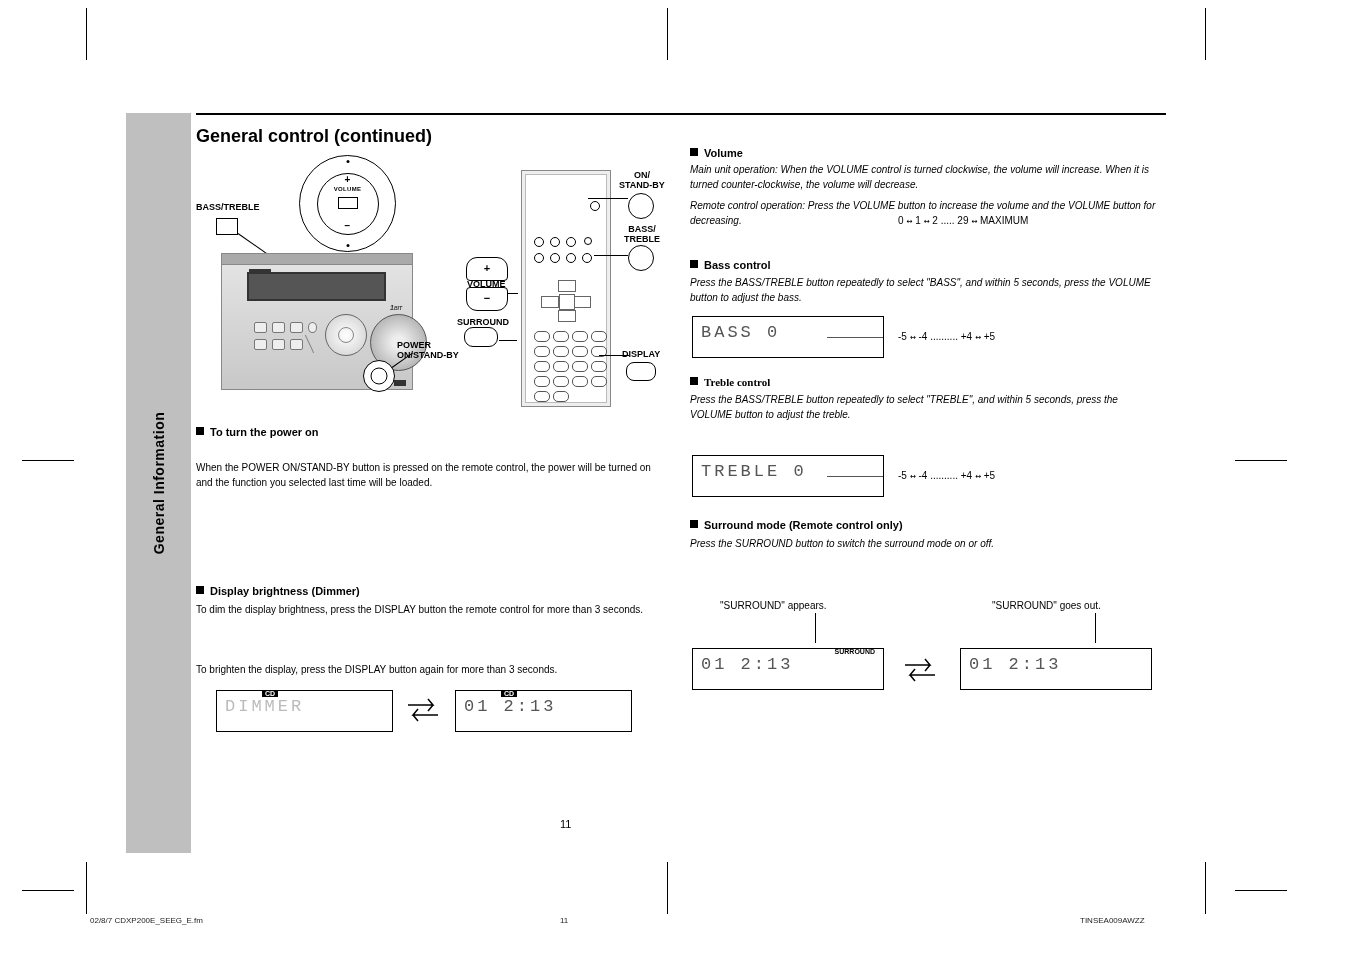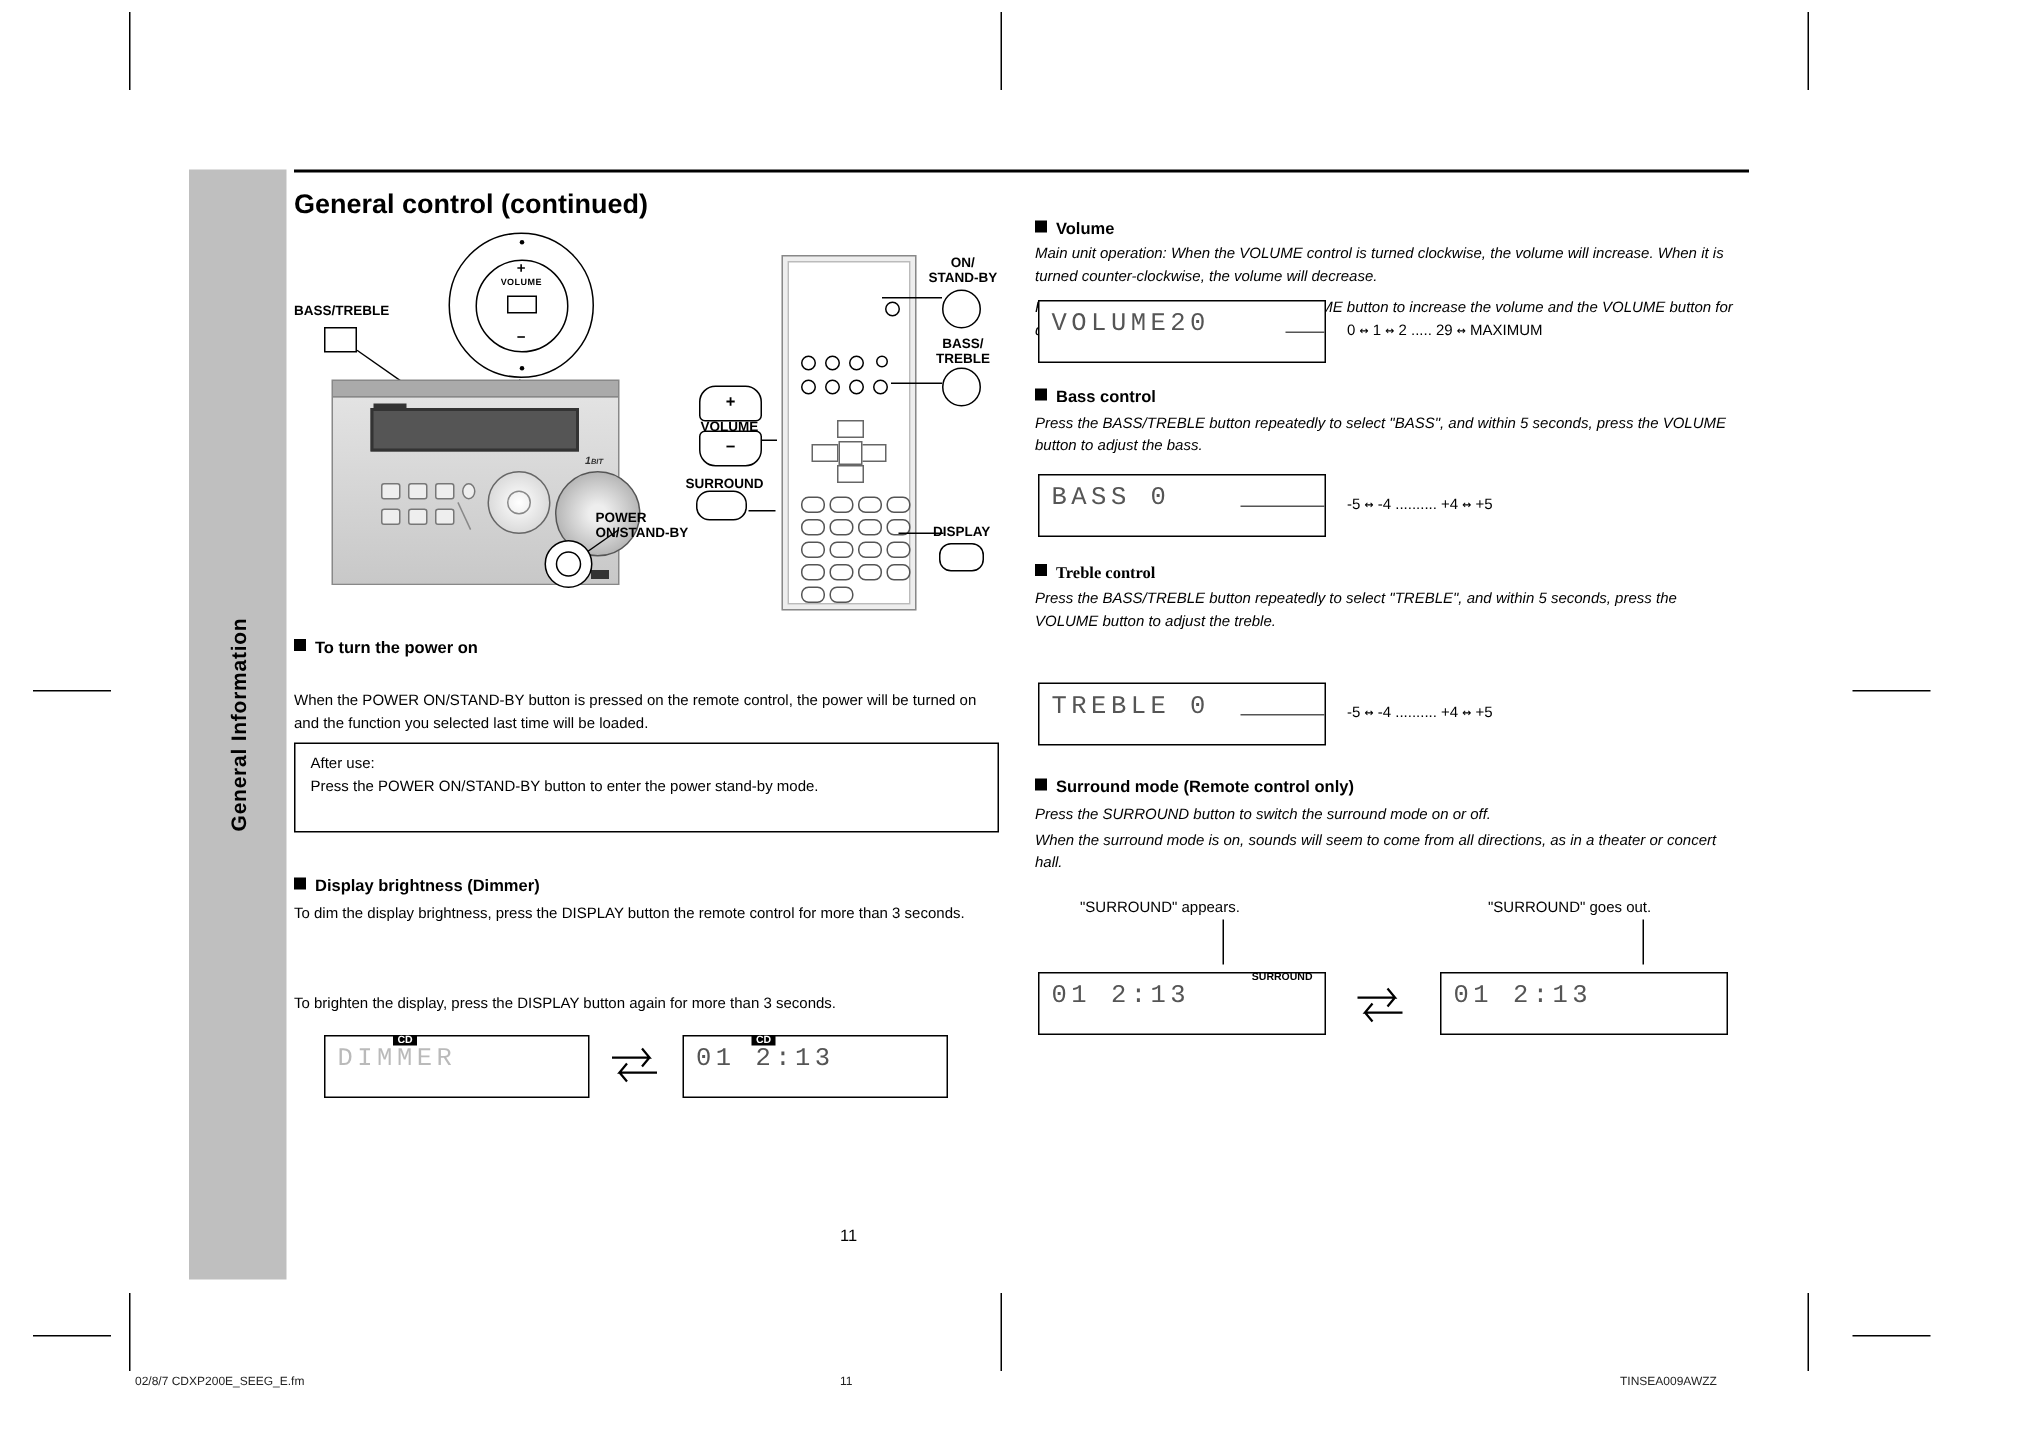--- a/index.html
+++ b/index.html
@@ -210,24 +210,20 @@
     <div class="label" style="left:271px; top:135px;">VOLUME</div>
     <div class="vol-rocker down">−</div>
 
     <div class="label" style="left:261px; top:173px;">SURROUND</div>
     <div class="surround-btn-img"></div>
   </div>
 
   <div class="block-heading left-col" style="top:426px;"><span class="square"></span><span>To turn the power on</span></div>
   <div class="body-text lc" style="top:455px; padding-top:5px;">When the POWER ON/STAND-BY button is pressed on the remote control, the power will be turned on and the function you selected last time will be loaded.</div>
 
-  <div class="note-box">
-    <div style="white-space:pre-line;">After use:
-Press the POWER ON/STAND-BY button to enter the power stand-by mode.</div>
-  </div>
 
   <div class="block-heading left-col" style="top:585px;"><span class="square"></span><span>Display brightness (Dimmer)</span></div>
   <div class="body-text lc" style="top:602px;">To dim the display brightness, press the DISPLAY button the remote control for more than 3 seconds.</div>
   <div class="body-text lc" style="top:662px;">To brighten the display, press the DISPLAY button again for more than 3 seconds.</div>
 
   <div class="lcd" style="left:216px; top:690px; width:175px;">
     <div class="cd-badge">CD</div>
     <div class="content"><span class="seg" style="opacity:0.4;">DIMMER</span></div>
   </div>
   <div class="swap-arrows" style="left:403px; top:695px;">
@@ -239,45 +235,40 @@
     <div class="cd-badge">CD</div>
     <div class="content"><span class="seg">01    2:13</span></div>
   </div>
 
   <div class="block-heading right-col" style="top:147px;"><span class="square"></span><span>Volume</span></div>
   <div class="body-text rc" style="top:162px;">Main unit operation:
 When the VOLUME control is turned clockwise, the volume will increase. When it is turned counter-clockwise, the volume will decrease.</div>
   <div class="body-text rc" style="top:198px;">Remote control operation:
 Press the VOLUME    button to increase the volume and the VOLUME    button for decreasing.</div>
 
-  <div class="lcd" style="left:692px; top:200px;">
-    <div class="content"><span class="seg">VOLUME20</span></div>
-    <div class="ptr-line" style="right:0px; top:20px; width:26px;"></div>
-  </div>
   <div class="annot" style="left:898px; top:215px;">0 <span style="font-family:monospace;">↔</span> 1 <span style="font-family:monospace;">↔</span> 2 ..... 29 <span style="font-family:monospace;">↔</span> MAXIMUM</div>
 
   <div class="block-heading right-col" style="top:259px;"><span class="square"></span><span>Bass control</span></div>
   <div class="body-text rc" style="top:275px;">Press the BASS/TREBLE button repeatedly to select "BASS", and within 5 seconds, press the VOLUME button to adjust the bass.</div>
   <div class="lcd" style="left:692px; top:316px;">
     <div class="content"><span class="seg">BASS   0</span></div>
     <div class="ptr-line" style="right:0px; top:20px; width:56px;"></div>
   </div>
   <div class="annot" style="left:898px; top:331px;">-5 <span style="font-family:monospace;">↔</span> -4 .......... +4 <span style="font-family:monospace;">↔</span> +5</div>
 
   <div class="block-heading right-col" style="top:376px;font-family:Liberation Serif, serif;"><span class="square"></span><span>Treble control</span></div>
   <div class="body-text rc" style="top:392px;">Press the BASS/TREBLE button repeatedly to select "TREBLE", and within 5 seconds, press the VOLUME button to adjust the treble.</div>
   <div class="lcd" style="left:692px; top:455px;">
     <div class="content"><span class="seg">TREBLE 0</span></div>
     <div class="ptr-line" style="right:0px; top:20px; width:56px;"></div>
   </div>
   <div class="annot" style="left:898px; top:470px;">-5 <span style="font-family:monospace;">↔</span> -4 .......... +4 <span style="font-family:monospace;">↔</span> +5</div>
 
   <div class="block-heading right-col" style="top:519px;"><span class="square"></span><span>Surround mode (Remote control only)</span></div>
   <div class="body-text rc" style="top:536px;">Press the SURROUND button to switch the surround mode on or off.</div>
-  <div class="body-text rc" style="top:553px;">When the surround mode is on, sounds will seem to come from all directions, as in a theater or concert hall.</div>
 
   <div class="annot" style="left:720px; top:600px;">"SURROUND" appears.</div>
   <div class="annot-line" style="left:815px; top:613px; width:1px; height:30px;"></div>
   <div class="annot" style="left:992px; top:600px;">"SURROUND" goes out.</div>
   <div class="annot-line" style="left:1095px; top:613px; width:1px; height:30px;"></div>
 
   <div class="lcd" style="left:692px; top:648px;">
     <div class="surr-text">SURROUND</div>
     <div class="content"><span class="seg">01    2:13</span></div>
   </div>

